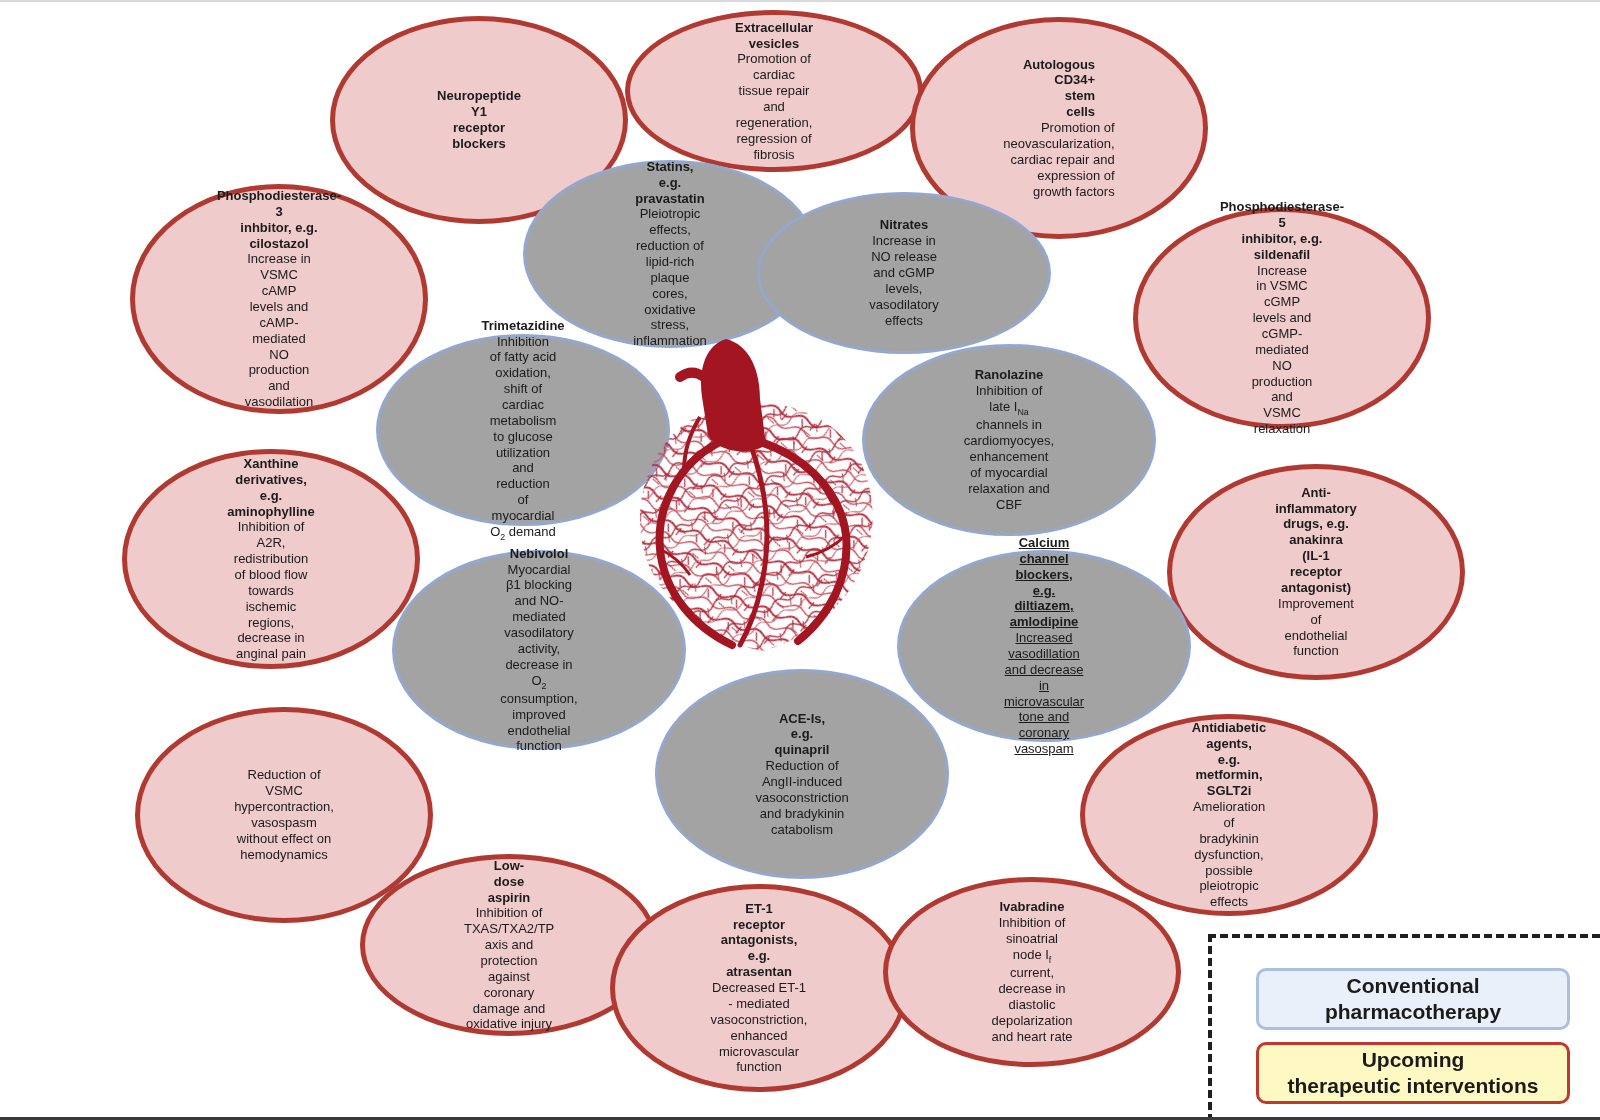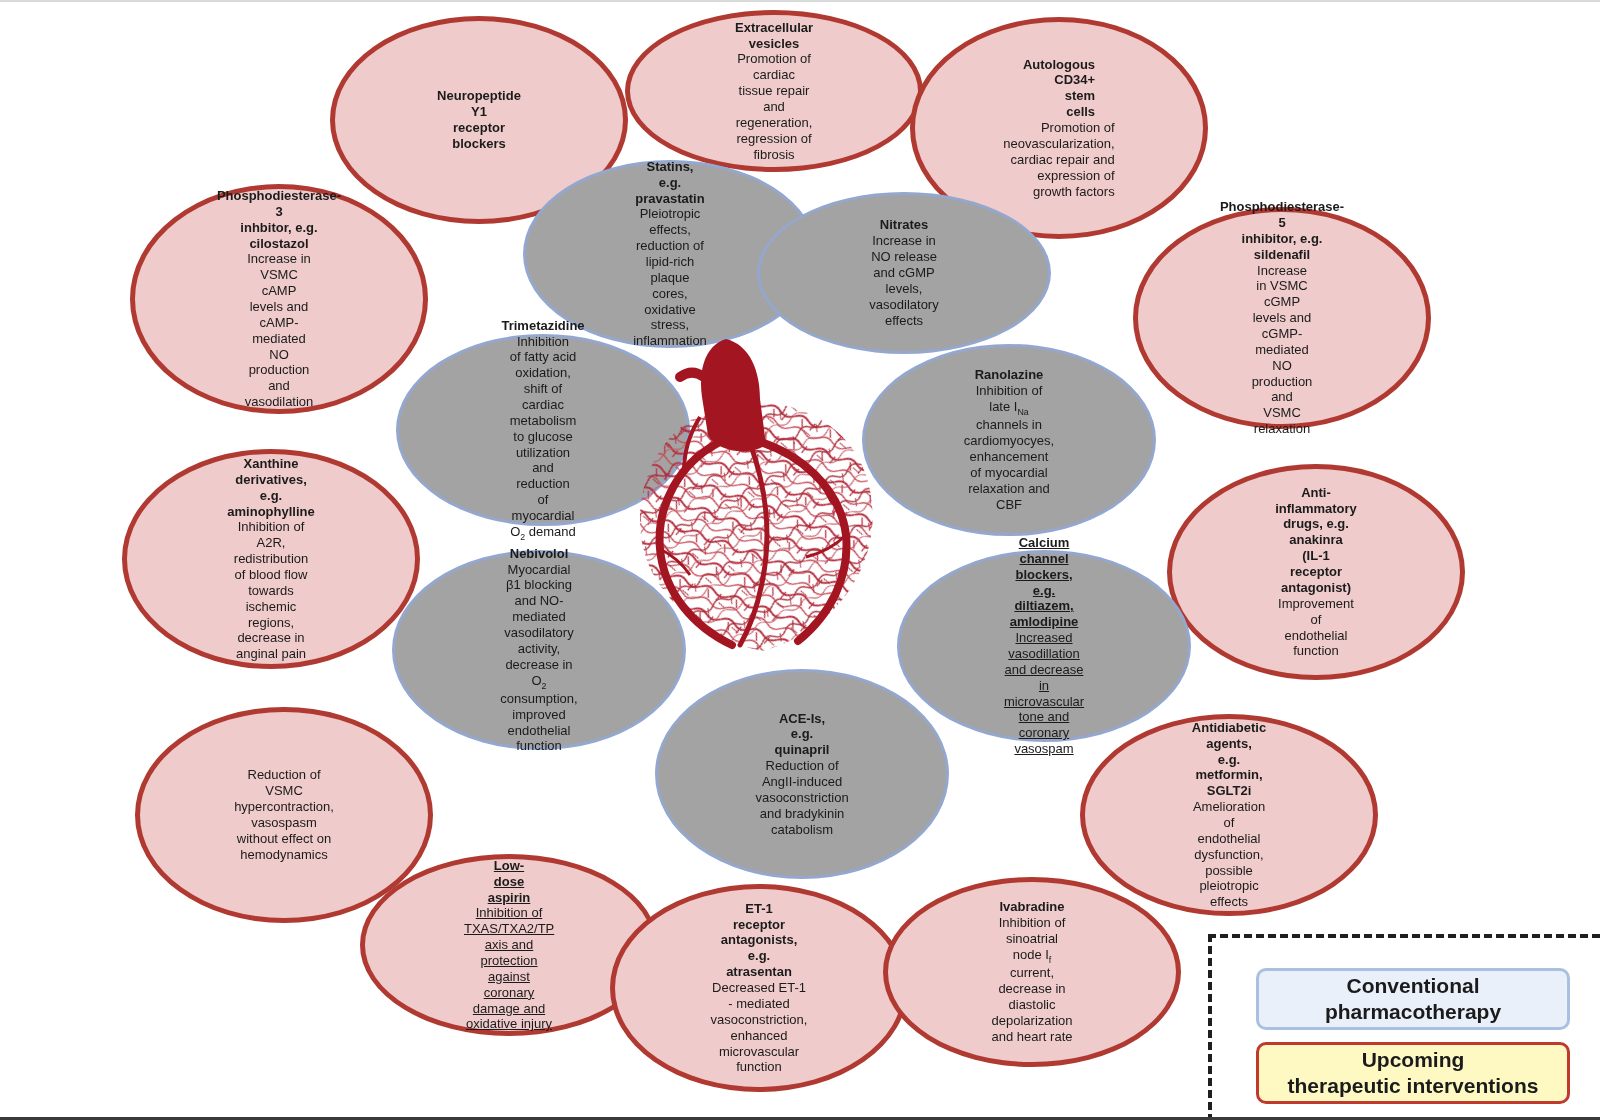--- a/index.html
+++ b/index.html
@@ -29,30 +29,30 @@
   .cat-upcoming{background:#f0cbcb;border:5px solid #b03a32;}
   .cat-conventional{background:#a3a3a3;border:3px solid #94a7ce;}
   
   .b0{left:330px;top:14px;width:252px;height:208px;}
   .b1{left:625px;top:8px;width:258px;height:162px;}
   .b2{left:910px;top:15px;width:282px;height:222px;text-align:right;}
   .b3{left:523px;top:158px;width:212px;height:188px;}
   .b4{left:757px;top:190px;width:186px;height:162px;}
   .b5{left:130px;top:182px;width:252px;height:230px;}
   .b6{left:1133px;top:205px;width:260px;height:222px;}
-  .b7{left:396px;top:332px;width:232px;height:192px;}
+  .b7{left:376px;top:332px;width:232px;height:192px;}
   .b8{left:862px;top:342px;width:232px;height:192px;}
   .b9{left:122px;top:447px;width:230px;height:220px;}
   .b10{left:1167px;top:462px;width:212px;height:216px;}
   .b11{left:392px;top:548px;width:240px;height:200px;}
   .b12{left:897px;top:548px;width:222px;height:192px;text-decoration:underline;}
   .b13{left:135px;top:705px;width:236px;height:216px;}
   .b14{left:655px;top:667px;width:206px;height:210px;}
   .b15{left:1080px;top:712px;width:236px;height:202px;}
-  .b16{left:360px;top:852px;width:224px;height:182px;text-decoration:underline;}
+  .b16{left:360px;top:852px;width:224px;height:182px;}
   .b17{left:610px;top:882px;width:256px;height:208px;}
   .b18{left:883px;top:875px;width:228px;height:190px;}
 
   .heart{position:absolute;left:600px;top:335px;width:320px;height:330px;}
 
   .legend{
     position:absolute;left:1208px;top:932px;width:392px;height:188px;
     border-top:4px dashed #1f1f1f;
     border-left:4px dashed #1f1f1f;
     box-sizing:border-box;
@@ -126,21 +126,21 @@
   </div>
   <div class="bubble b13 cat-upcoming">
     <span class="b">Reduction of VSMC hypercontraction, vasospasm without effect on hemodynamics</span>
   </div>
   <div class="bubble b14 cat-conventional">
     <span class="t">ACE-Is, e.g.<br>quinapril</span>
     <span class="b">Reduction of AngII-induced vasoconstriction and bradykinin catabolism</span>
   </div>
   <div class="bubble b15 cat-upcoming">
     <span class="t">Antidiabetic agents,<br>e.g. metformin, SGLT2i</span>
-    <span class="b">Amelioration of endothelial dysfunction, possible pleiotropic effects</span>
+    <span class="b">Amelioration of bradykinin dysfunction, possible pleiotropic effects</span>
   </div>
   <div class="bubble b16 cat-upcoming">
     <span class="t">Low-dose aspirin</span>
     <span class="b">Inhibition of TXAS/TXA2/TP axis and protection against coronary damage and oxidative injury</span>
   </div>
   <div class="bubble b17 cat-upcoming">
     <span class="t">ET-1 receptor<br>antagonists, e.g.<br>atrasentan</span>
     <span class="b">Decreased ET-1 - mediated vasoconstriction, enhanced microvascular function</span>
   </div>
   <div class="bubble b18 cat-upcoming">

